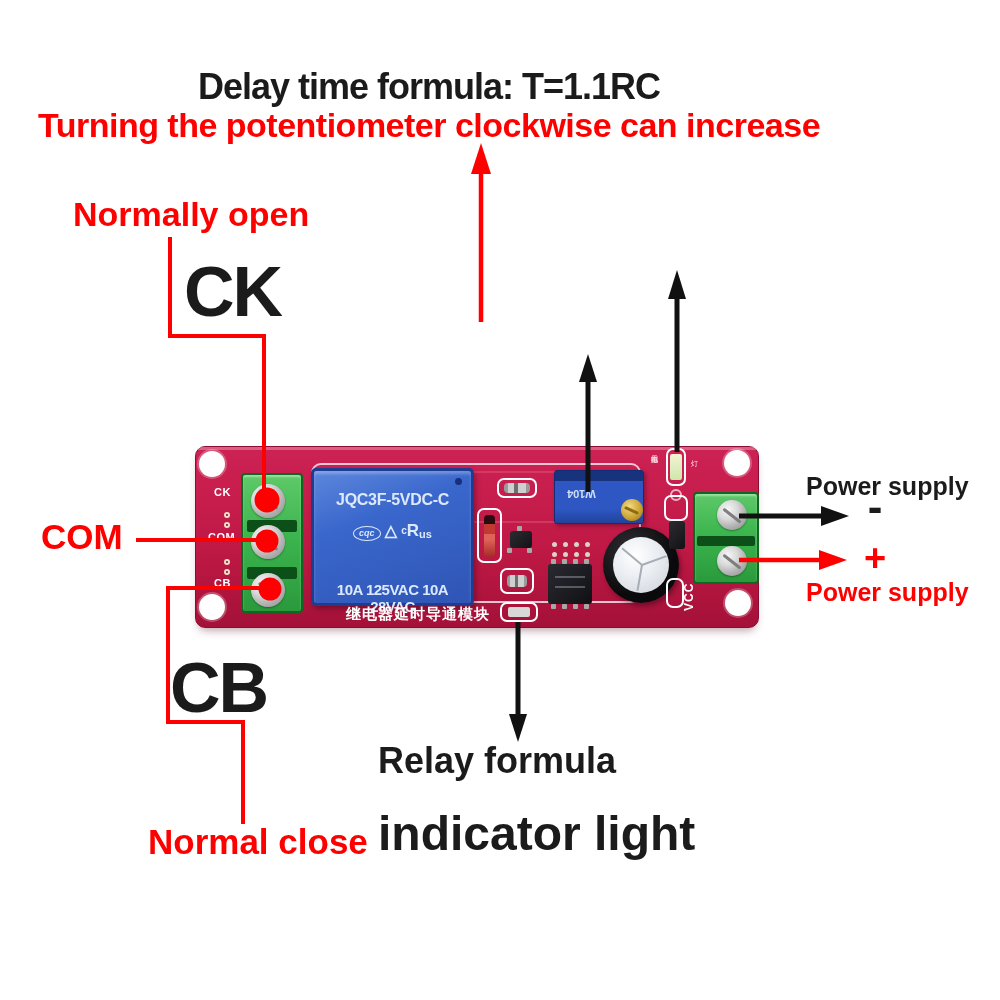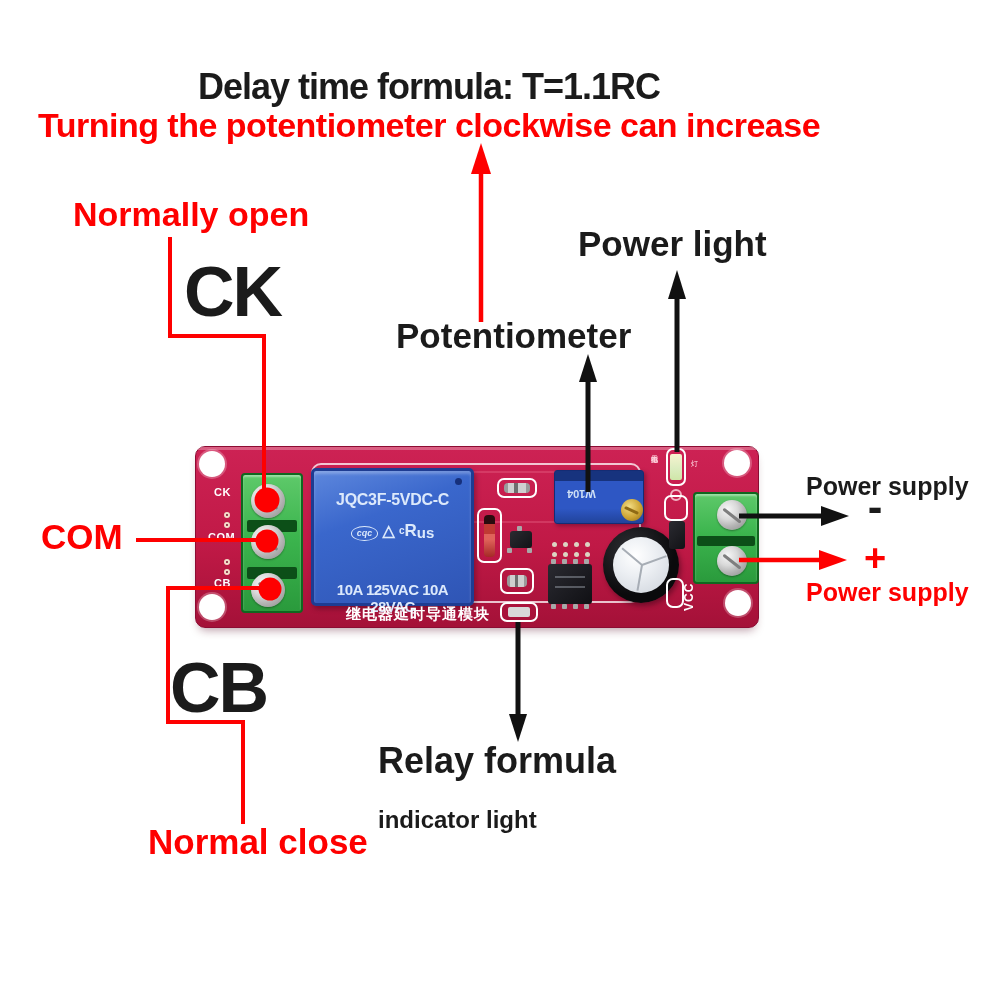--- a/index.html
+++ b/index.html
@@ -33,21 +33,21 @@
 
   .relay{background:linear-gradient(160deg,#5d87dd 0%,#3a67cc 35%,#2f55b5 100%);
          border:3px solid #1e3c92;border-radius:5px;color:#dce9fb;text-align:center;
          box-shadow:inset 0 3px 3px rgba(255,255,255,.25), 2px 3px 5px rgba(40,0,20,.35);}
   .relay .row{left:0;width:100%;font-weight:700;}
   .pin-dot{right:9px;top:7px;width:7px;height:7px;border-radius:50%;background:#16307c;}
   .oval{display:inline-block;position:static;border:1.5px solid #dce9fb;border-radius:50%;
         padding:0 5px;font-size:9px;font-style:italic;font-weight:700;line-height:13px;}
   .ul-c{position:static;font-size:10px;vertical-align:2px;}
   .ul-r{position:static;font-size:17px;font-weight:800;}
-  .ul-us{position:static;font-size:15px;vertical-align:-2px;}
+  .ul-us{position:static;font-size:11px;vertical-align:-2px;}
 
   .footprint{border:2px solid #ffffff;border-radius:7px;display:flex;align-items:center;justify-content:center;}
   .res-body{position:static;width:26px;height:10px;border-radius:4px;
             background:linear-gradient(90deg,#9a9a9a 0 15%,#cfcfcf 15% 40%,#6e6e6e 40% 55%,#cfcfcf 55% 85%,#9a9a9a 85%);}
   .res-body.v{width:20px;height:12px;}
   .diode-body{position:static;width:11px;height:42px;border-radius:4px;
               background:linear-gradient(180deg,#2a0b0e 0 22%,#c03a33 22% 45%,#e0635a 45% 58%,#a52a26 100%);}
   .chip{background:linear-gradient(135deg,#2a2a31,#101014);border-radius:3px;}
   .chip .mark{left:15%;width:70%;height:2px;background:rgba(200,210,220,.35);}
   .pinstub{width:5px;height:5px;background:#a8a8a8;border-radius:1px;}
@@ -81,24 +81,22 @@
 
   <div class="lbl center" style="top:66px;font-size:36px;font-weight:600;letter-spacing:-1px;">Delay time formula: T=1.1RC</div>
   <div class="lbl red" style="left:73px;top:195px;font-size:34px;">Normally open</div>
 
   <div class="lbl center red" style="top:106px;font-size:34px;font-weight:600;letter-spacing:-0.5px;">Turning the potentiometer clockwise can increase</div>
   <div class="lbl big" style="left:184px;top:252px;font-size:70px;">CK</div>
   <div class="lbl red" style="left:41px;top:517px;font-size:35px;">COM</div>
   <div class="lbl big" style="left:170px;top:648px;font-size:70px;">CB</div>
   <div class="lbl red" style="left:148px;top:822px;font-size:35px;">Normal close</div>
 
-  <div class="lbl" style="left:396px;top:316px;font-size:35px;">Potentiometer</div>
-  <div class="lbl" style="left:578px;top:224px;font-size:35px;">Power light</div>
   <div class="lbl" style="left:378px;top:740px;font-size:36px;">Relay formula</div>
-  <div class="lbl" style="left:378px;top:806px;font-size:24px;">indicator light</div>
+  <div class="lbl" style="left:378px;top:806px;font-size:48px;">indicator light</div>
 
   <div class="lbl" style="left:806px;top:472px;font-size:25px;font-weight:600;">Power supply</div>
   <div class="lbl sign" style="left:858px;top:494px;width:34px;height:26px;font-size:44px;font-weight:600;">-</div>
   <div class="lbl sign red" style="left:858px;top:544px;width:34px;height:28px;font-size:38px;">+</div>
   <div class="lbl red" style="left:806px;top:578px;font-size:25px;">Power supply</div>
 
   <div class="board">
     <div class="edge-hi"></div>
 
     <div class="silk-outline" style="left:115px;top:16px;width:330px;height:140px;"></div>

